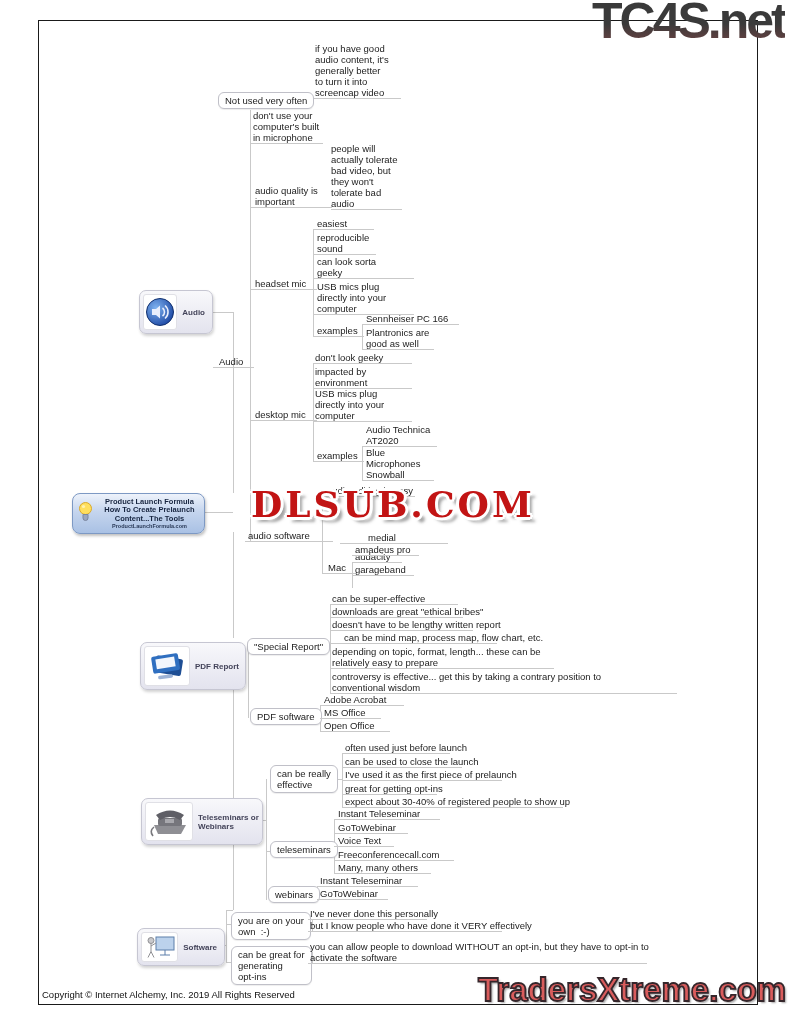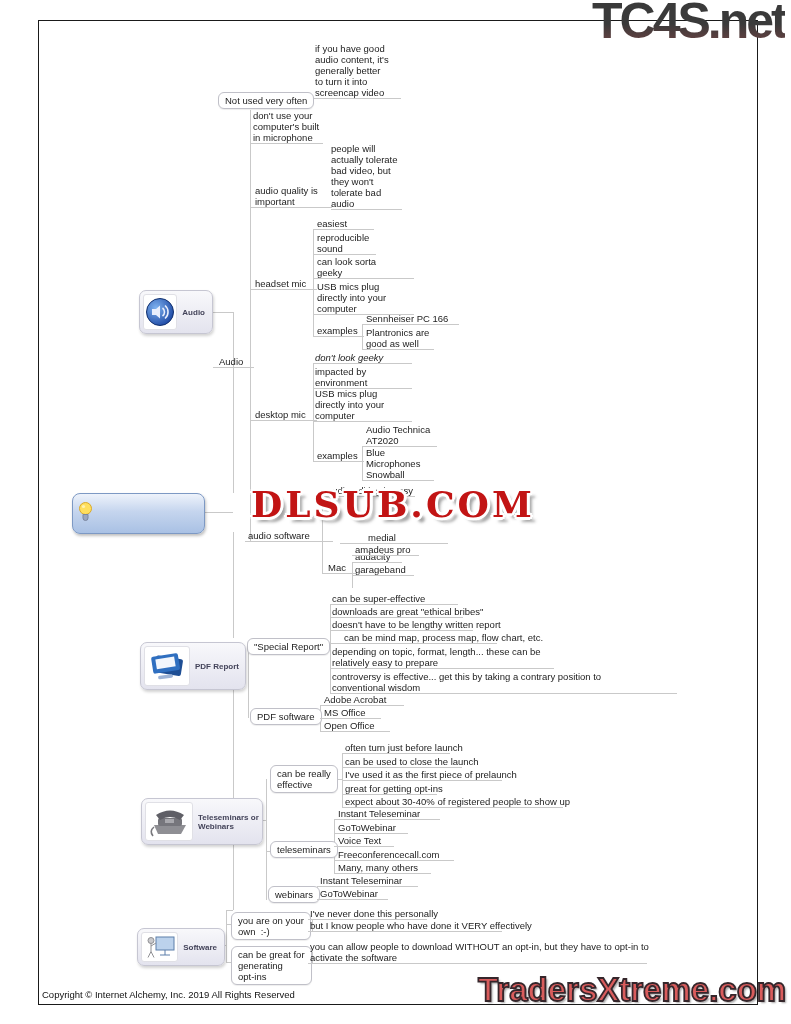--- a/index.html
+++ b/index.html
@@ -134,20 +134,26 @@
 </div>
 
 <div class="central">
   <span style="padding:0 2px 0 5px;">
     <svg width="15" height="22" viewBox="0 0 15 22">
         <circle cx="7.5" cy="7.5" r="6" fill="#ffdf5e" stroke="#d9a92c"></circle>
         <circle cx="5.5" cy="5.5" r="1.6" fill="#fff2b0"></circle>
         <path d="M5 13.5 h5 v3.5 a2.5 2.5 0 01-5 0 z" fill="#9aa7c0" stroke="#7a87a0"></path>
       </svg>
   </span>
+  <span class="ctext">
+    <div class="t1">Product Launch Formula
+How To Create Prelaunch
+Content...The Tools</div>
+    <div class="t2">ProductLaunchFormula.com</div>
+  </span>
 </div>
 
 <div class="n" style="left:213px;top:356px;width:35px;padding-left:6px;">Audio</div>
 <div class="bx" style="left:218px;top:92px;">Not used very often</div>
 <div class="n" style="left:315px;top:43px;width:86px;">if you have good
 audio content, it's
 generally better
 to turn it into
 screencap video</div>
 <div class="n" style="left:250px;top:110px;width:70px;padding-left:3px;">don't use your
@@ -167,21 +173,21 @@
 <div class="n" style="left:313px;top:256px;width:97px;padding-left:4px;">can look sorta
 geeky</div>
 <div class="n" style="left:250px;top:278px;width:62px;padding-left:5px;">headset mic</div>
 <div class="n" style="left:313px;top:281px;width:97px;padding-left:4px;">USB mics plug
 directly into your
 computer</div>
 <div class="n" style="left:313px;top:325px;width:47px;padding-left:4px;">examples</div>
 <div class="n" style="left:362px;top:313px;width:93px;padding-left:4px;">Sennheiser PC 166</div>
 <div class="n" style="left:362px;top:327px;width:68px;padding-left:4px;">Plantronics are
 good as well</div>
-<div class="n" style="left:313px;top:352px;width:97px;padding-left:2px;font-style:italic;">don't look geeky</div>
+<div class="n" style="left:313px;top:352px;width:97px;padding-left:2px;">don't look geeky</div>
 <div class="n" style="left:313px;top:366px;width:97px;padding-left:2px;">impacted by
 environment</div>
 <div class="n" style="left:313px;top:388px;width:97px;padding-left:2px;">USB mics plug
 directly into your
 computer</div>
 <div class="n" style="left:250px;top:409px;width:62px;padding-left:5px;">desktop mic</div>
 <div class="n" style="left:313px;top:450px;width:47px;padding-left:4px;">examples</div>
 <div class="n" style="left:362px;top:424px;width:71px;padding-left:4px;">Audio Technica
 AT2020</div>
 <div class="n" style="left:362px;top:447px;width:68px;padding-left:4px;">Blue
@@ -204,21 +210,21 @@
 relatively easy to prepare</div>
 <div class="n" style="left:330px;top:671px;width:345px;padding-left:2px;">controversy is effective... get this by taking a contrary position to
 conventional wisdom</div>
 <div class="bx" style="left:250px;top:708px;">PDF software</div>
 <div class="n" style="left:320px;top:694px;width:80px;padding-left:4px;">Adobe Acrobat</div>
 <div class="n" style="left:320px;top:707px;width:57px;padding-left:4px;">MS Office</div>
 <div class="n" style="left:320px;top:720px;width:66px;padding-left:4px;">Open Office</div>
 
 <div class="bx" style="left:270px;top:765px;">can be really
 effective</div>
-<div class="n" style="left:342px;top:742px;width:105px;padding-left:3px;">often turn just before launch</div>
+<div class="n" style="left:342px;top:742px;width:105px;padding-left:3px;">often used just before launch</div>
 <div class="n" style="left:342px;top:756px;width:117px;padding-left:3px;">can be used to close the launch</div>
 <div class="n" style="left:342px;top:769px;width:157px;padding-left:3px;">I've used it as the first piece of prelaunch</div>
 <div class="n" style="left:342px;top:783px;width:92px;padding-left:3px;">great for getting opt-ins</div>
 <div class="n" style="left:342px;top:796px;width:218px;padding-left:3px;">expect about 30-40% of registered people to show up</div>
 <div class="bx" style="left:270px;top:841px;">teleseminars</div>
 <div class="n" style="left:334px;top:808px;width:102px;padding-left:4px;">Instant Teleseminar</div>
 <div class="n" style="left:334px;top:822px;width:70px;padding-left:4px;">GoToWebinar</div>
 <div class="n" style="left:334px;top:835px;width:56px;padding-left:4px;">Voice Text</div>
 <div class="n" style="left:334px;top:849px;width:116px;padding-left:4px;">Freeconferencecall.com</div>
 <div class="n" style="left:334px;top:862px;width:93px;padding-left:4px;">Many, many others</div>

